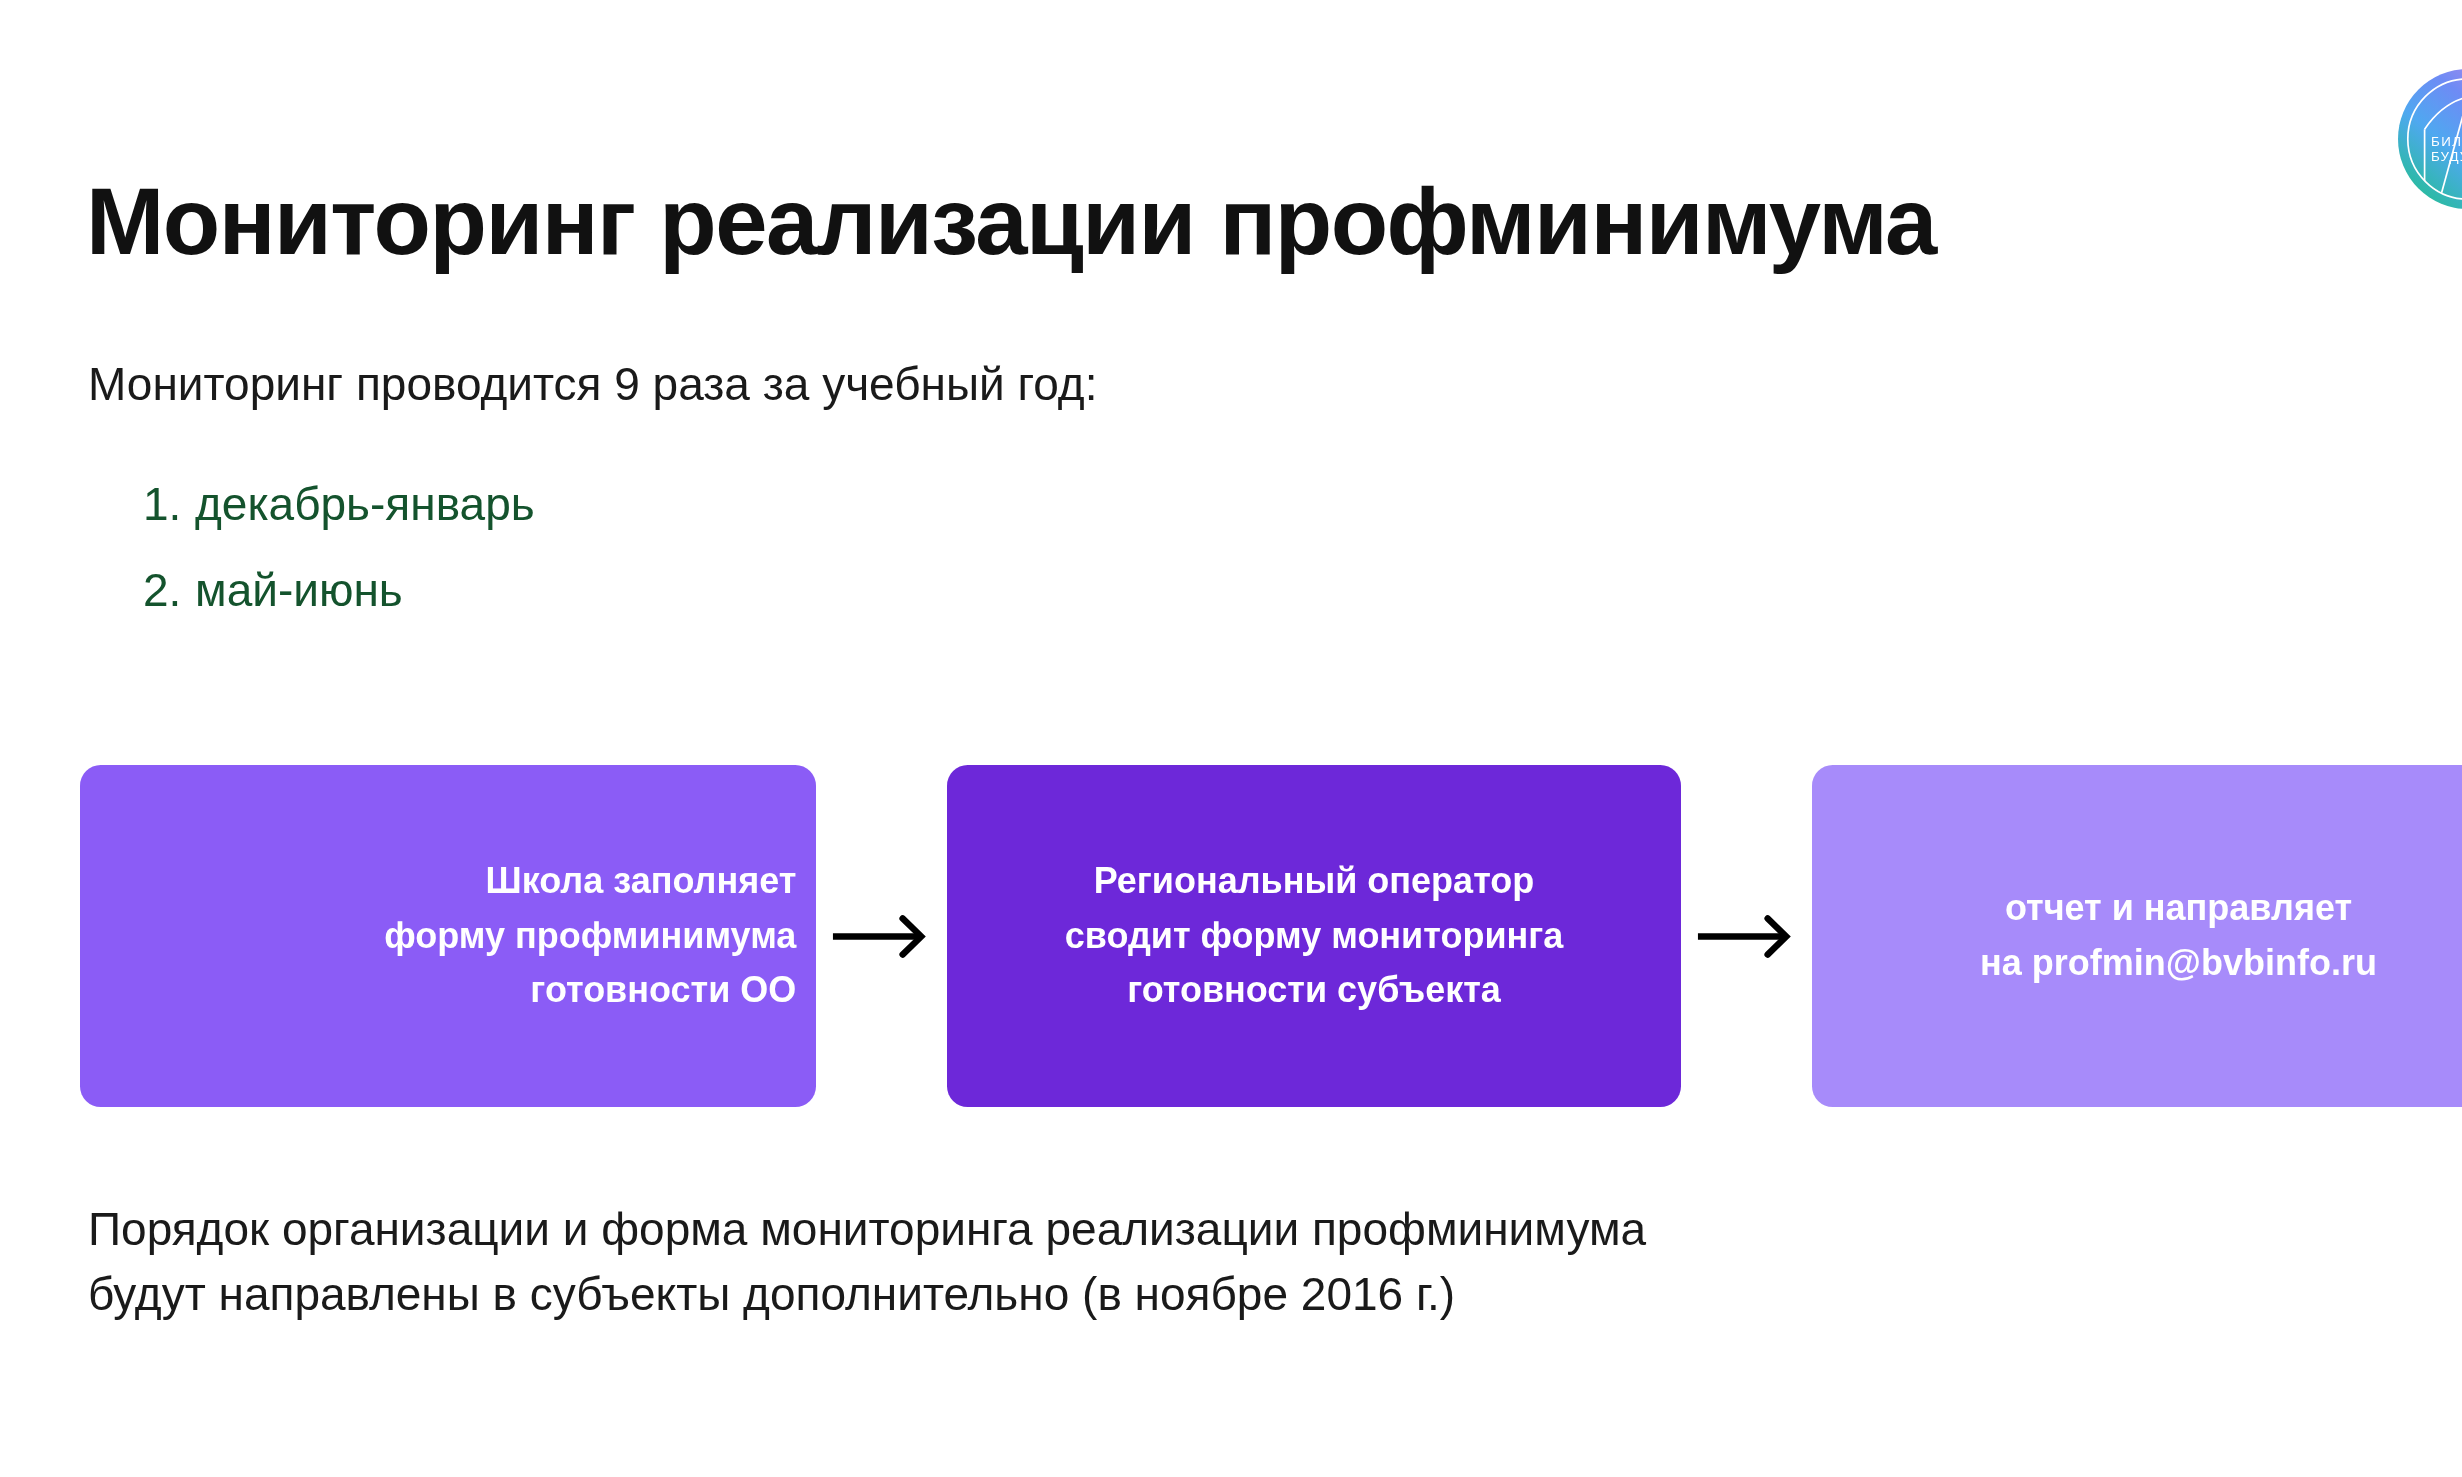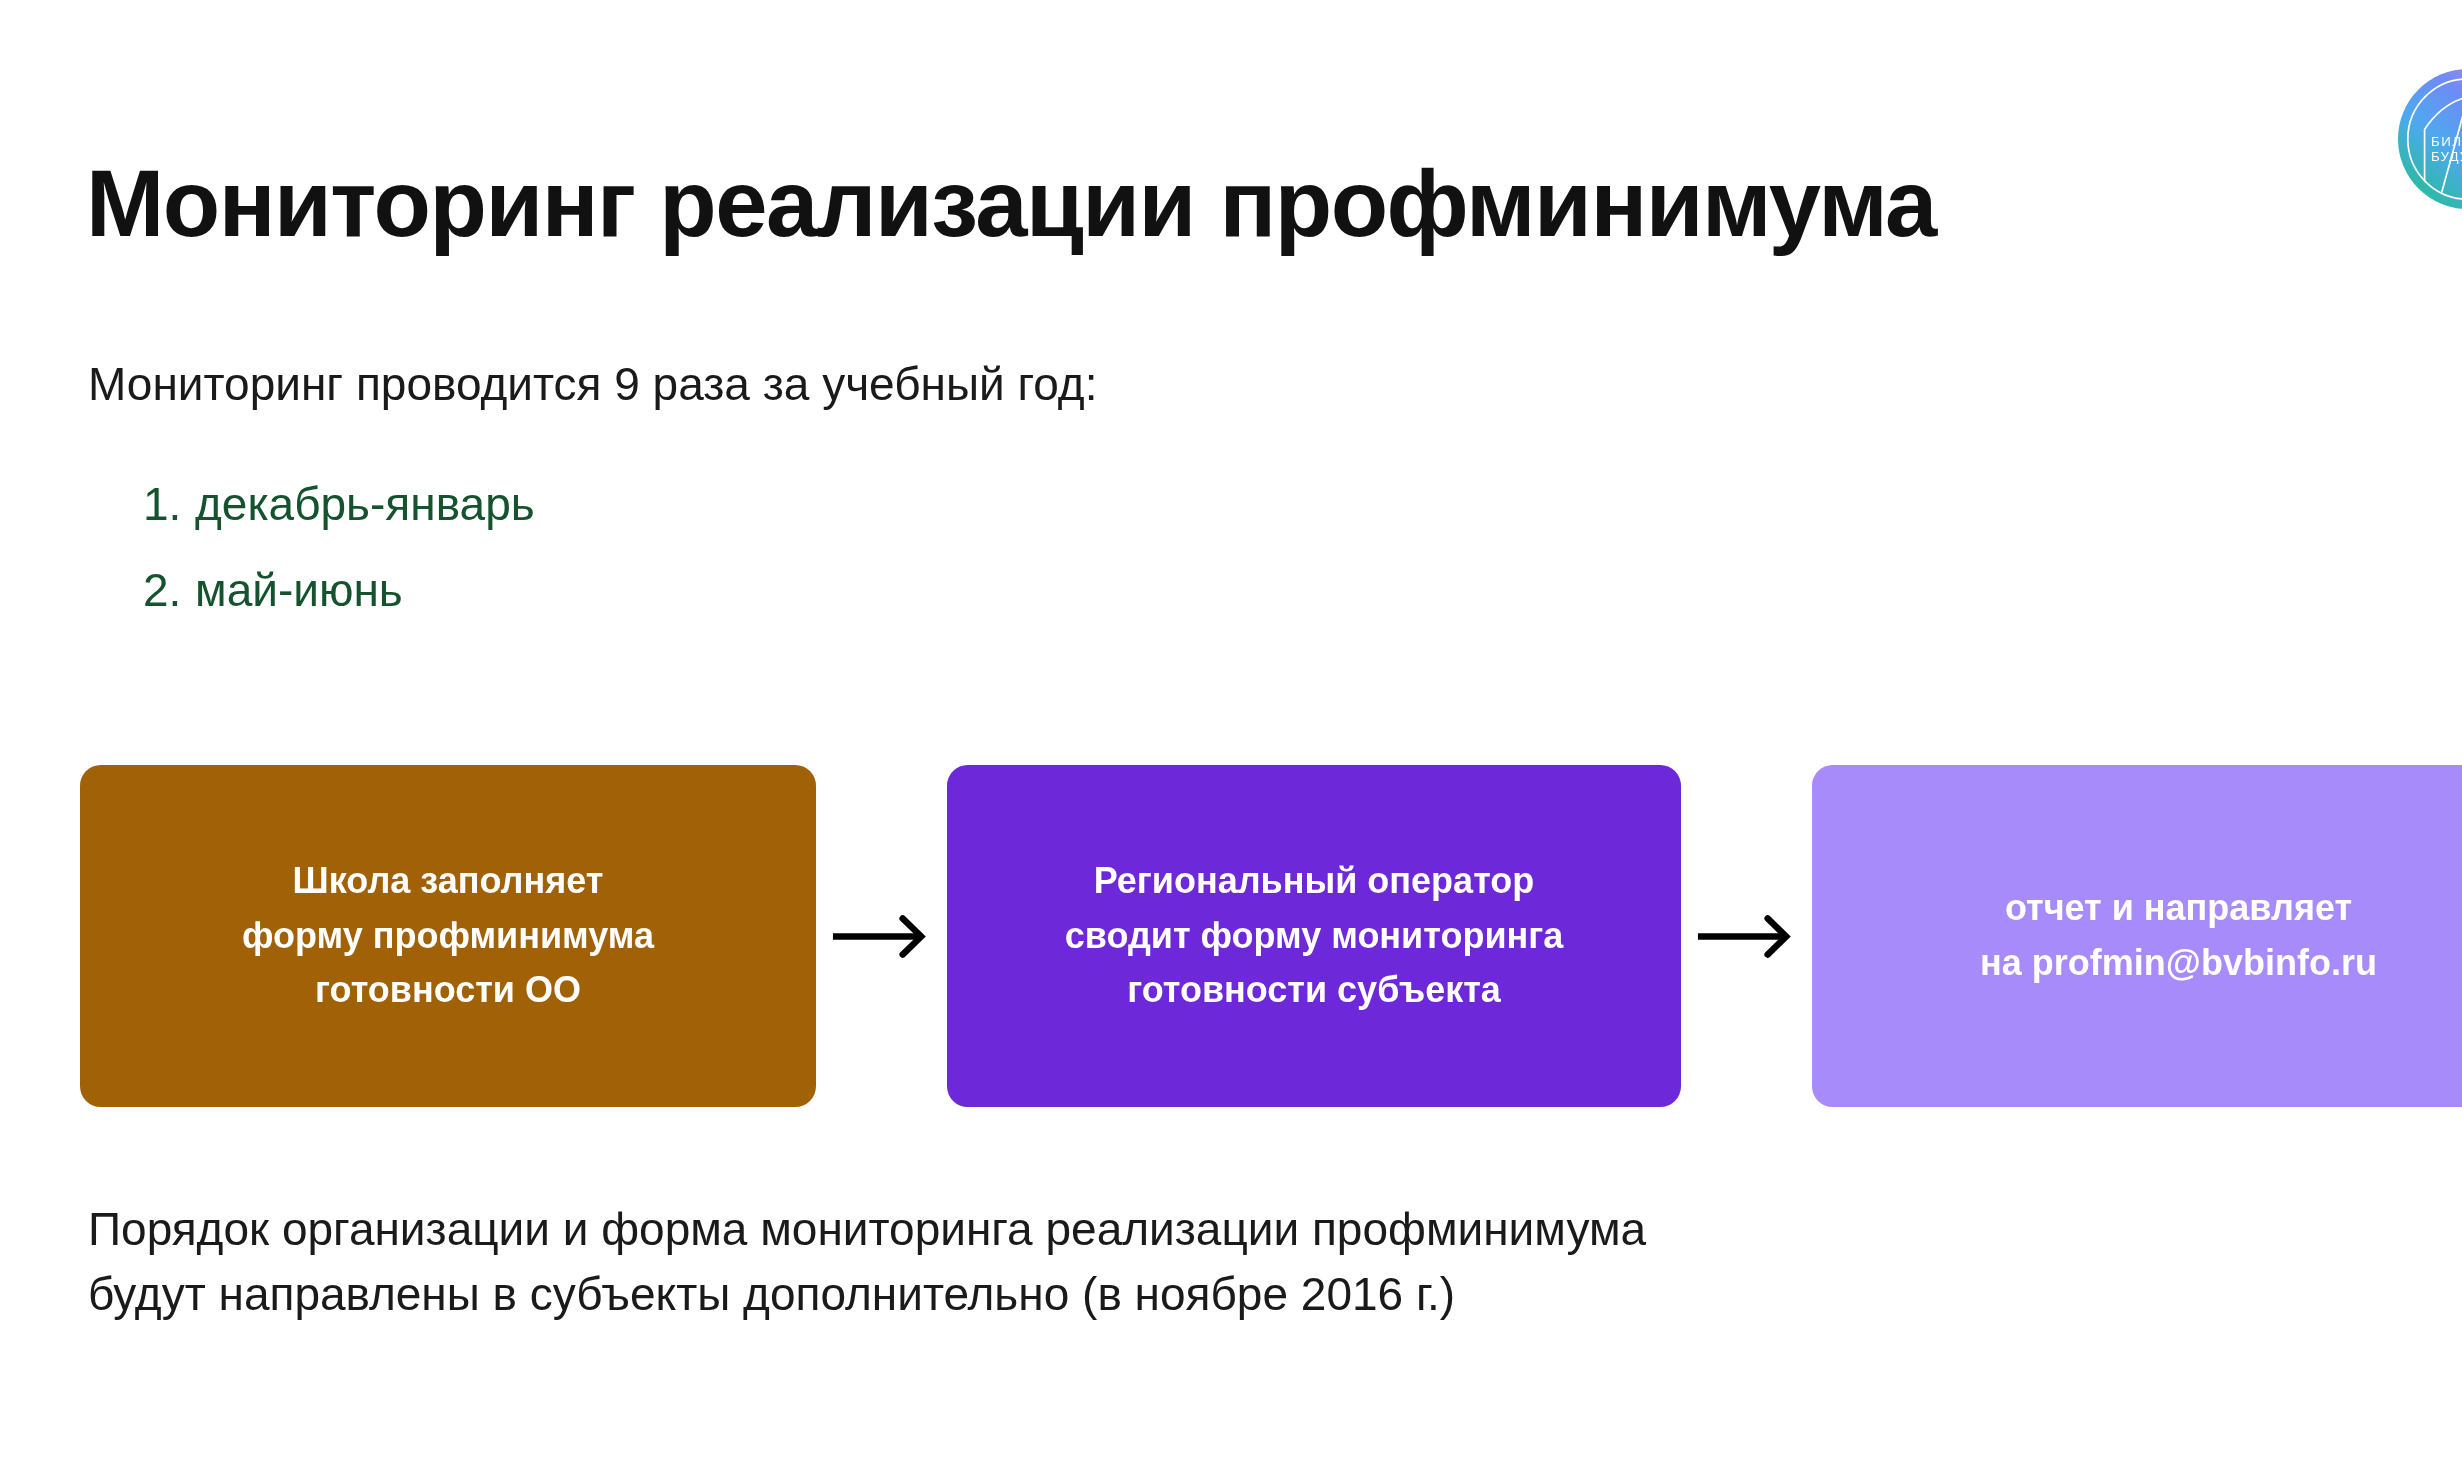--- a/index.html
+++ b/index.html
@@ -28,21 +28,21 @@
     right: 89px;
     width: 140px;
     height: 140px;
   }
   .logo svg { display: block; width: 100%; height: 100%; }
 
   
   .slide-title {
     position: absolute;
     left: 86px;
-    top: 90px;
+    top: 108px;
     font-size: 94px;
     font-weight: 700;
     letter-spacing: -1.5px;
     line-height: 1.08;
     color: #111111;
     white-space: nowrap;
   }
 
   
   .intro {
@@ -100,21 +100,21 @@
     padding: 0 19.7px;
   }
   .flow-card .line {
     color: #ffffff;
     font-size: 36px;
     font-weight: 700;
     line-height: 1.52;
     text-align: center;
     white-space: nowrap;
   }
-  .card-green  { width: 736px; background: #a16207; }
+  .card-green  { width: 736px; background: #8b5cf6; align-items: flex-end; }
   .card-blue   { width: 734px; background: #6d28d9; }
   .card-purple { width: 733px; background: #A78BFA; }
 
   .flow-arrow {
     flex: 1 1 auto;
     display: flex;
     align-items: center;
     justify-content: center;
     height: 100%;
   }

